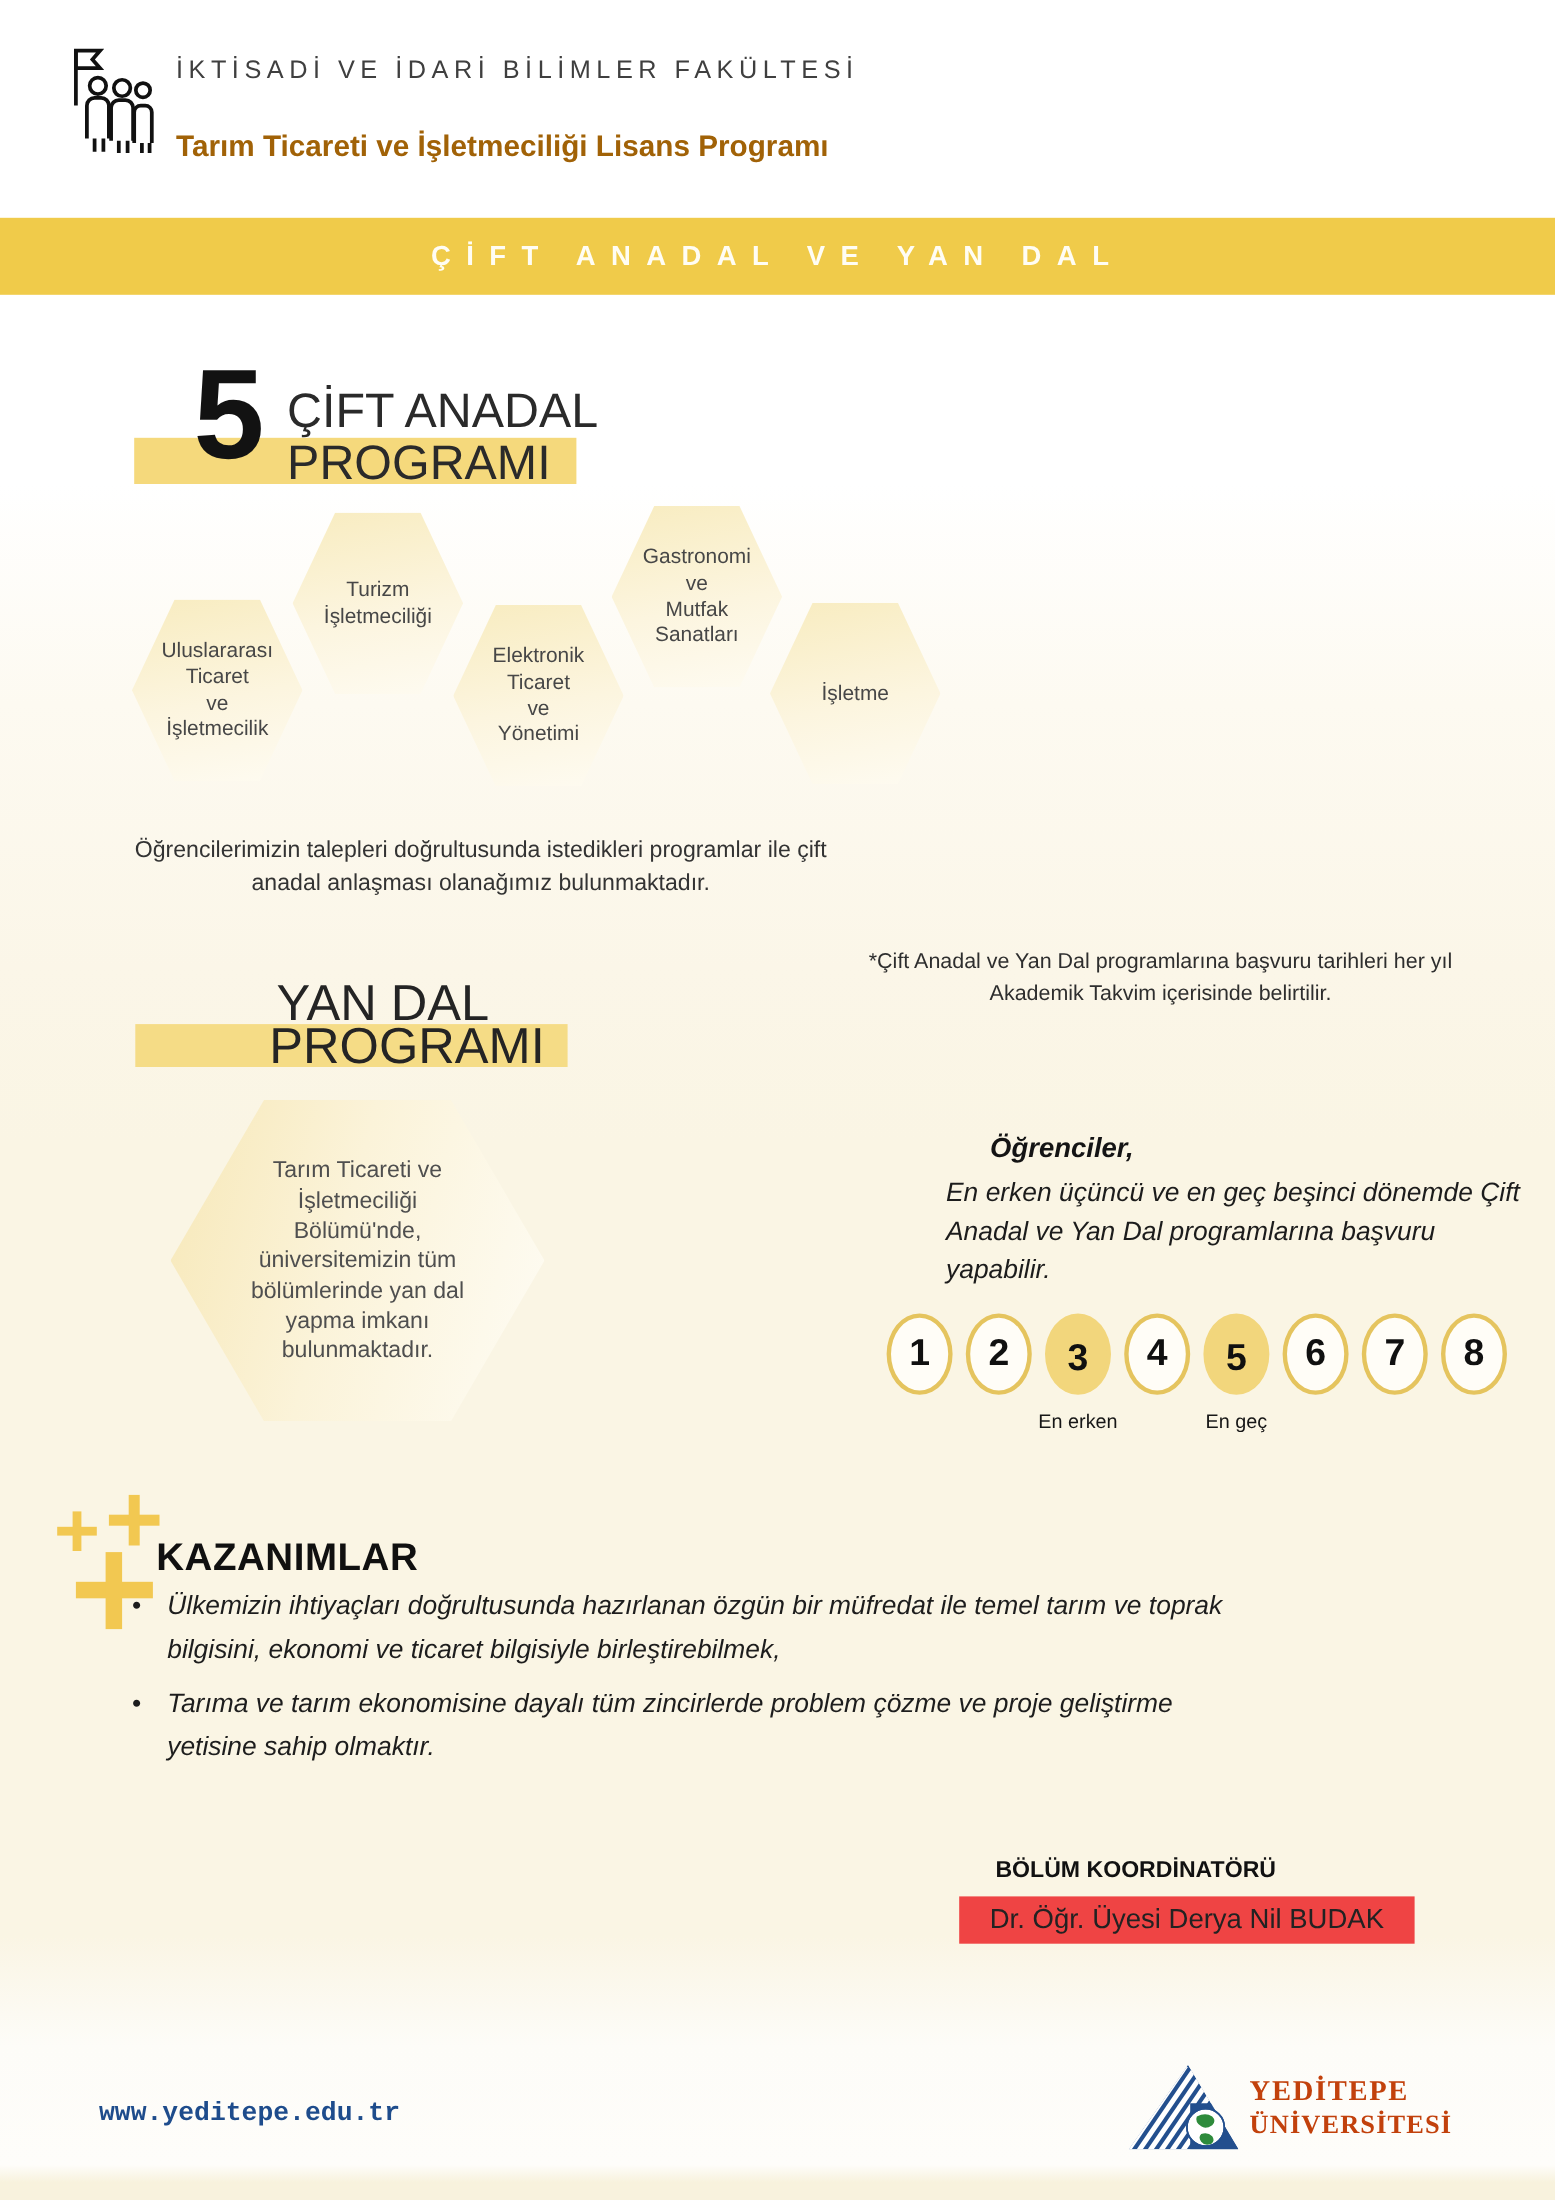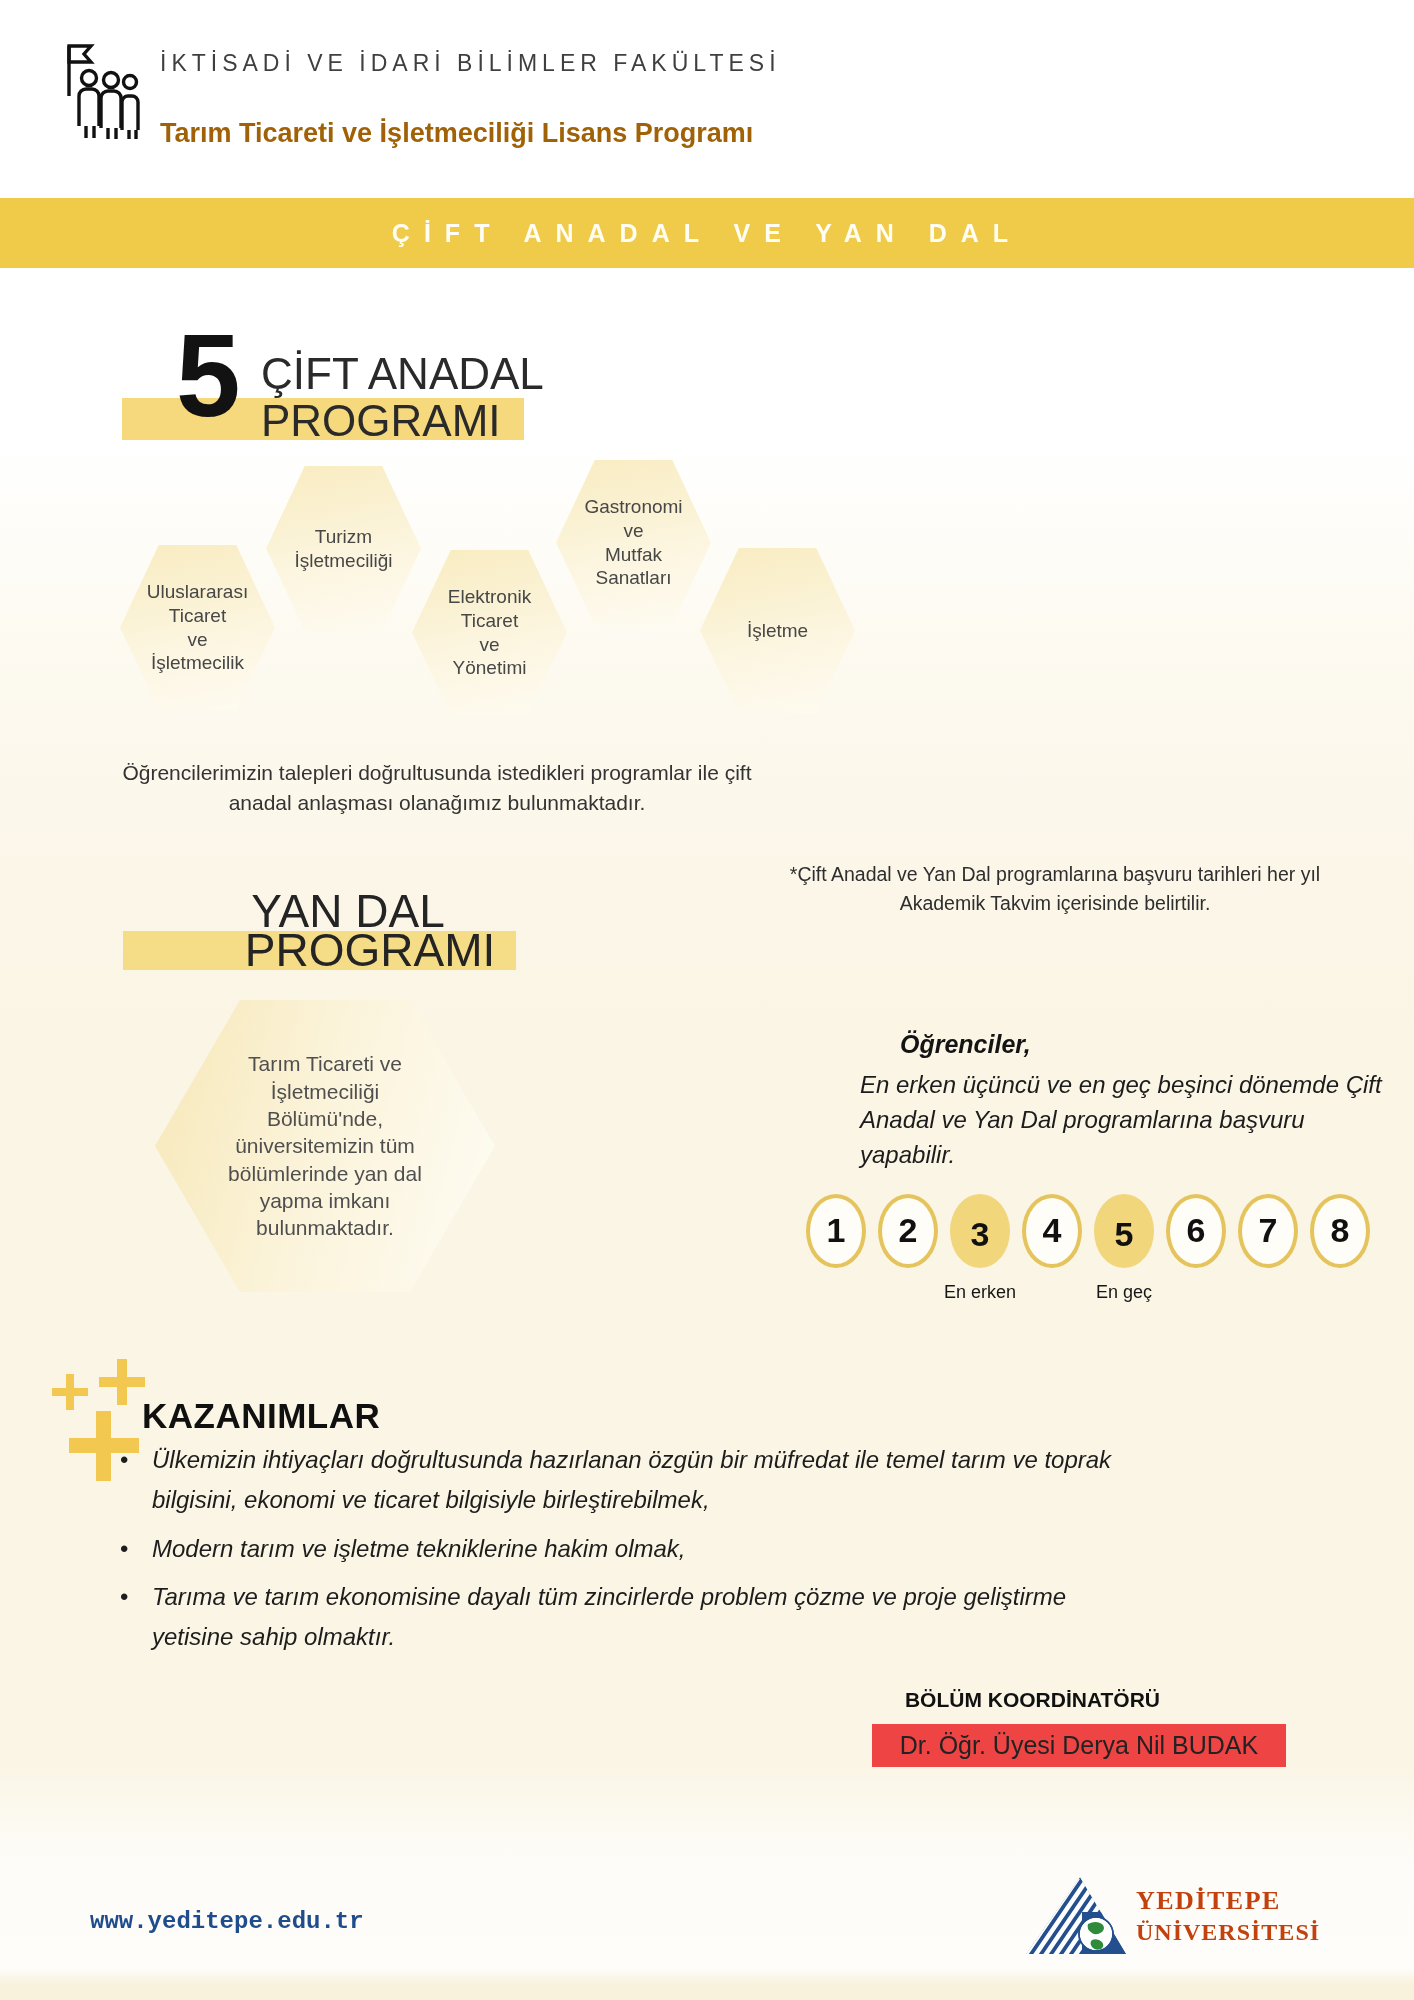--- a/index.html
+++ b/index.html
@@ -188,21 +188,20 @@
     <rect x="18" y="18" width="8" height="36"></rect>
     <rect x="51" y="21" width="46" height="10"></rect>
     <rect x="69" y="3" width="10" height="46"></rect>
     <rect x="21" y="82" width="70" height="15"></rect>
     <rect x="48" y="55" width="15" height="70"></rect>
   </svg>
 </div>
 <div class="abs kz-title">KAZANIMLAR</div>
 <ul class="abs bullets">
   <li>Ülkemizin ihtiyaçları doğrultusunda hazırlanan özgün bir müfredat ile temel tarım ve toprak bilgisini, ekonomi ve ticaret bilgisiyle birleştirebilmek,</li>
-  <li>Modern tarım ve işletme tekniklerine hakim olmak,</li>
   <li>Tarıma ve tarım ekonomisine dayalı tüm zincirlerde problem çözme ve proje geliştirme yetisine sahip olmaktır.</li>
 </ul>
 
 <div class="abs coord-title">BÖLÜM KOORDİNATÖRÜ</div>
 <div class="abs coord-bar">
   <span>Dr. Öğr. Üyesi Derya Nil BUDAK</span>
 </div>
 
 <a class="abs website" href="#">www.yeditepe.edu.tr</a>
 

